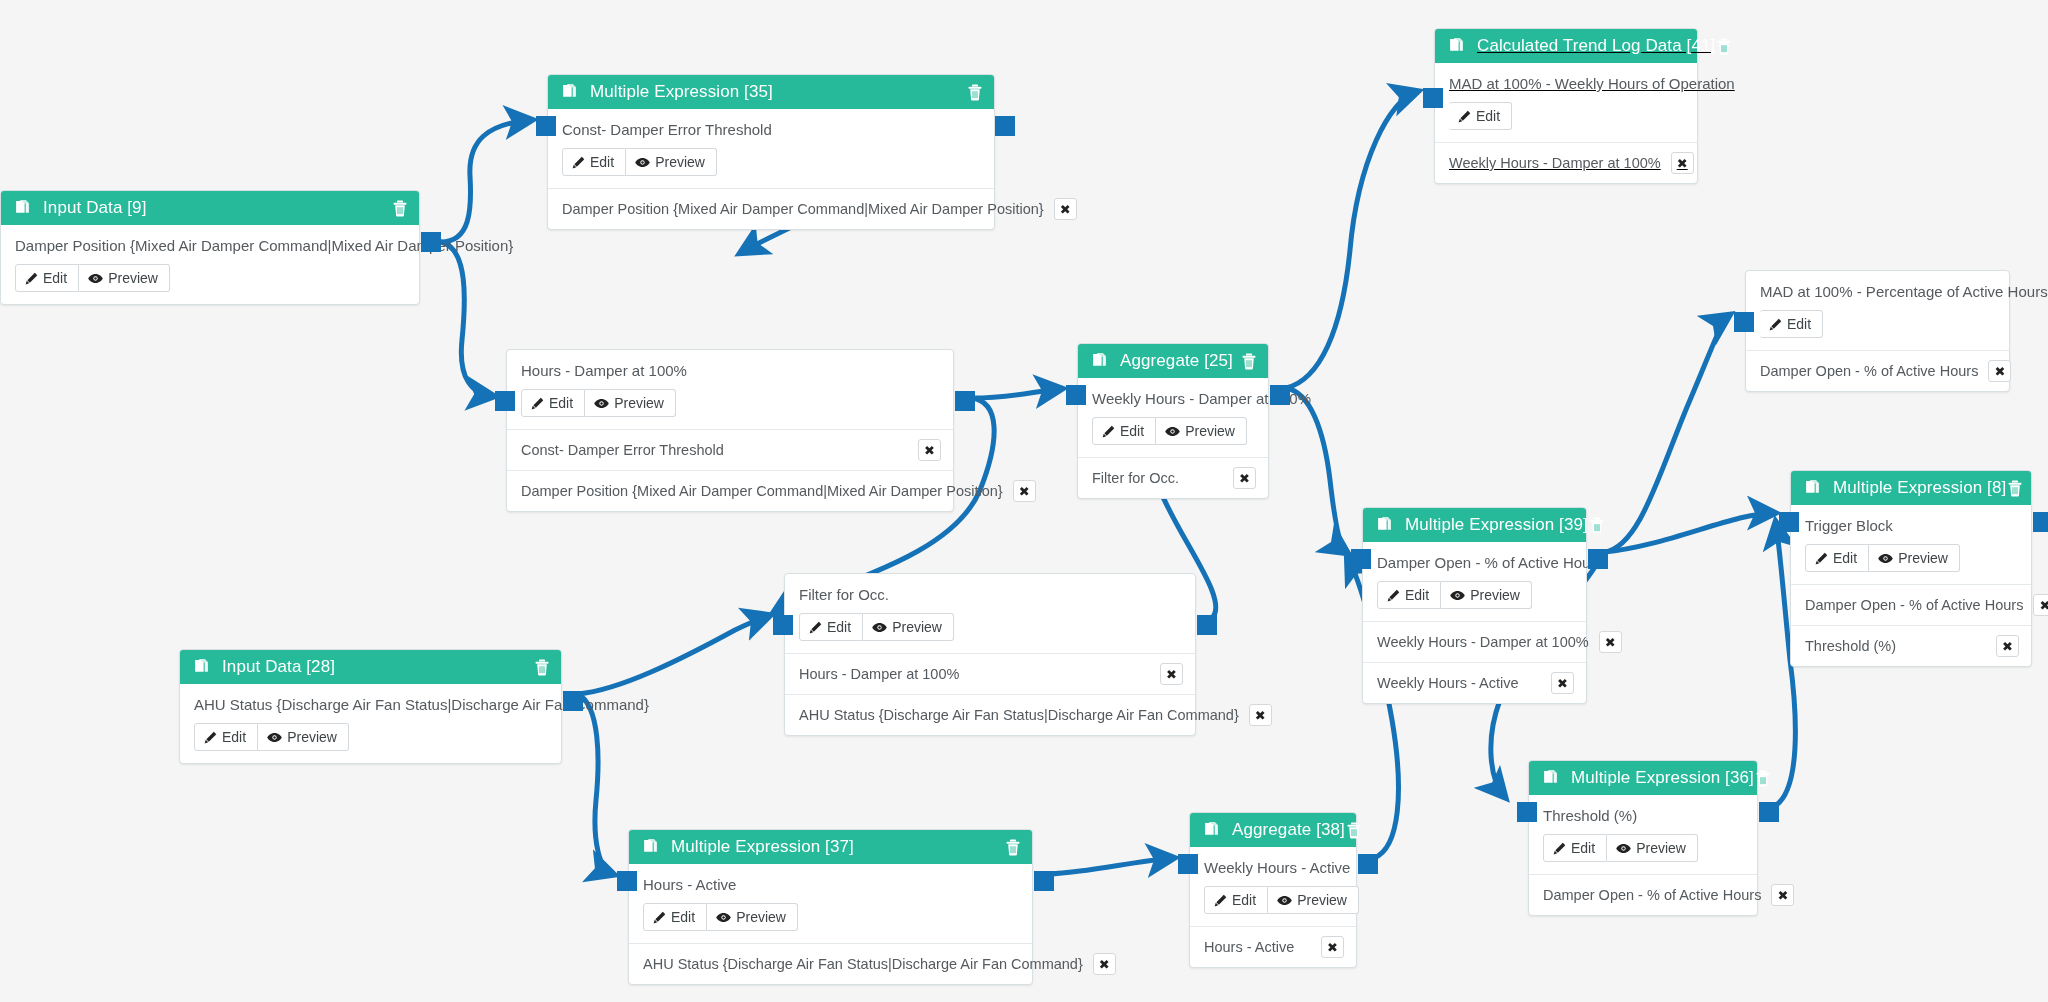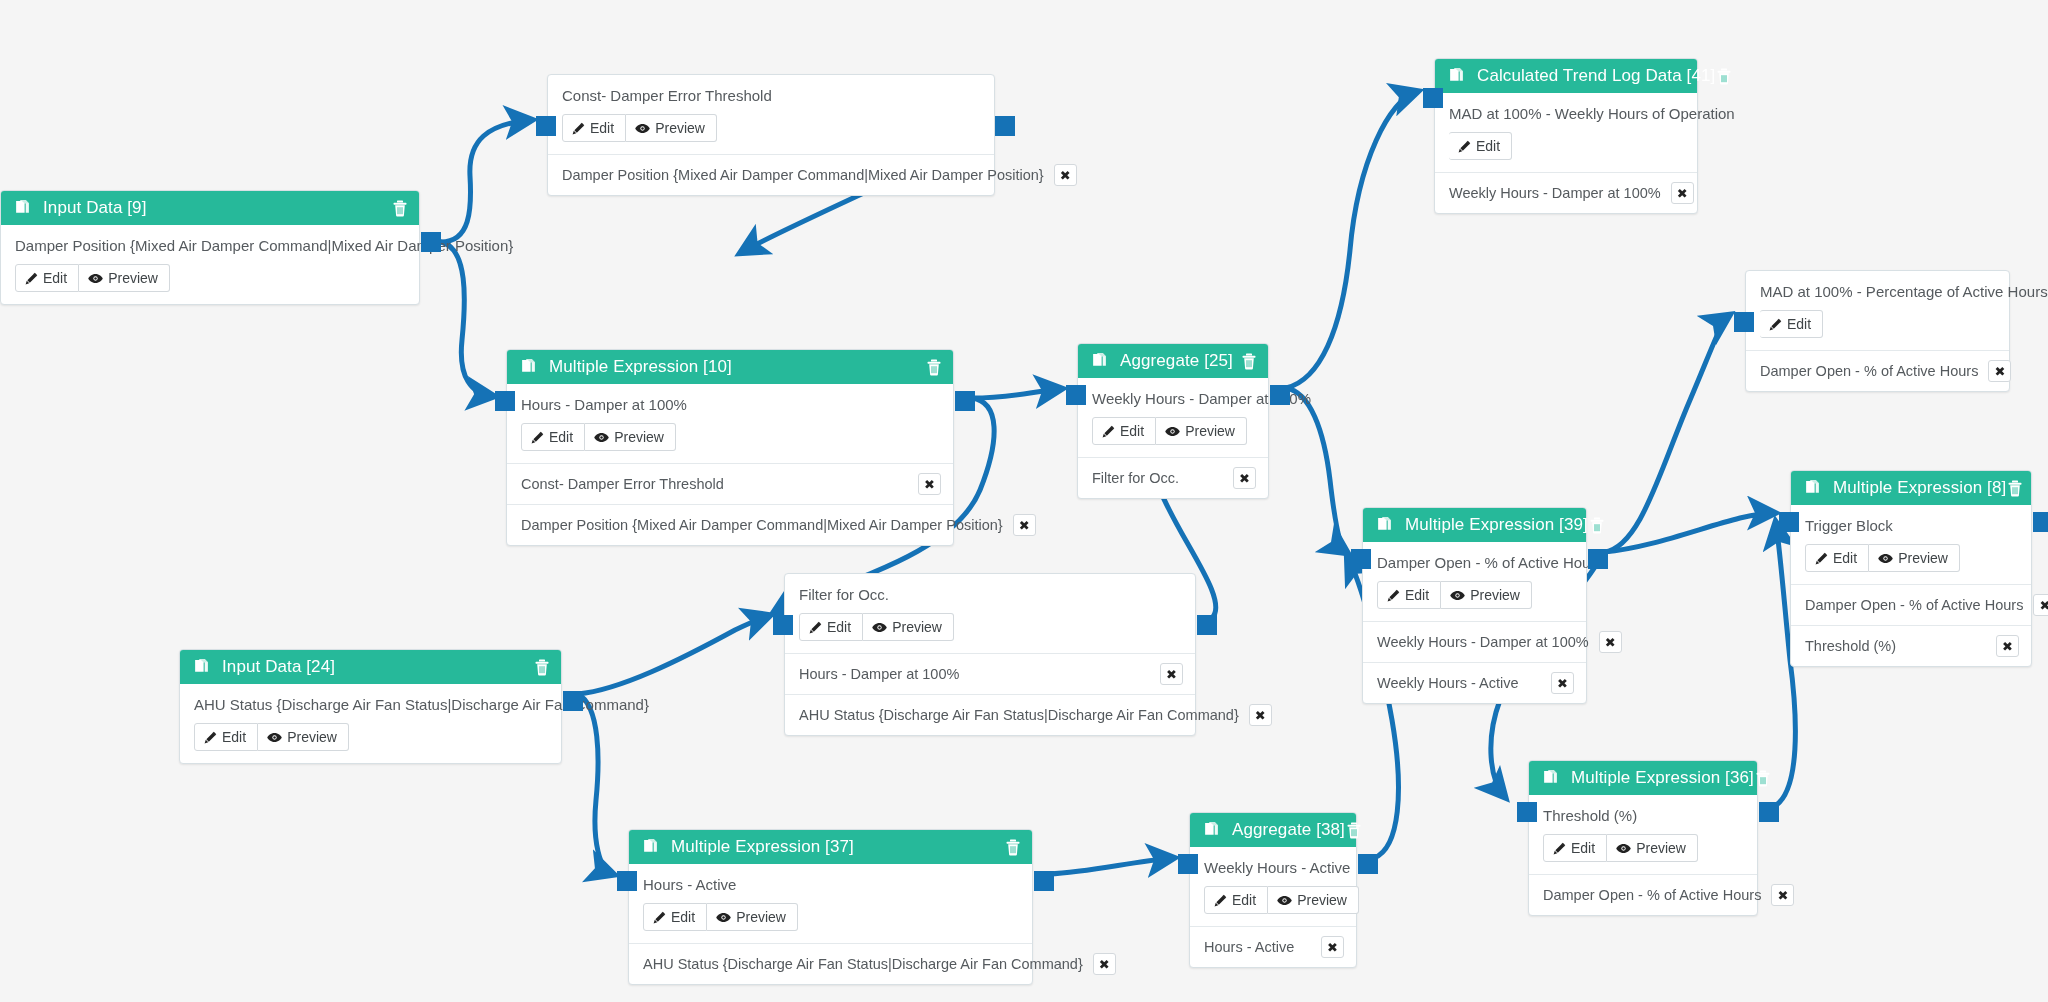--- a/index.html
+++ b/index.html
@@ -151,20 +151,38 @@
                 <path d="M9 0.6C4.6 0.6 1.3 3.6 0.3 6c1 2.4 4.3 5.4 8.7 5.4S16.7 8.4 17.7 6C16.7 3.6 13.4 0.6 9 0.6z" fill="#222"></path>
                 <circle cx="9" cy="6" r="2.6" fill="#ffffff"></circle>
                 <circle cx="9" cy="6" r="1.5" fill="#222"></circle>
               </svg>
             </span>
             <span>Preview</span>
           </button>
         </div></div>
     </div>
     <div class="node" style="left: 547px; top: 74px; width: 448px;">
+      <div class="node-header">
+        <span class="hdr-icon">
+          <svg width="17" height="17" viewBox="0 0 16 16" aria-hidden="true">
+            <path d="M2 1h6l2 2v9H2z" fill="#ffffff"></path>
+            <path d="M6 0h5l3 3v9h-3V3H6z" fill="#ffffff" opacity="0.92"></path>
+            <path d="M6 0h5l3 3h-4a1 1 0 0 1-1-1z" fill="#cdeee6"></path>
+          </svg>
+        </span>
+        <span class="node-title">Multiple Expression [35]</span>
+        <span class="trash">
+          <svg width="16" height="17" viewBox="0 0 16 17" aria-hidden="true">
+            <rect x="5" y="0.5" width="6" height="2" rx="0.6" fill="#ffffff"></rect>
+            <rect x="1.5" y="2.8" width="13" height="1.9" rx="0.7" fill="#ffffff"></rect>
+            <path d="M3.2 5.3h9.6l-0.9 10.2a1 1 0 0 1-1 0.9H5.1a1 1 0 0 1-1-0.9z" fill="#ffffff"></path>
+            <path d="M6 7.2v7M8 7.2v7M10 7.2v7" stroke="#26b99a" stroke-width="0.9"></path>
+          </svg>
+        </span>
+      </div>
       <div class="node-body"><div class="node-label">Const- Damper Error Threshold</div><div class="btn-group">
           <button class="btn">
             <span style="display: inline-flex;">
               <svg width="13" height="13" viewBox="0 0 16 16" aria-hidden="true">
                 <path d="M12.1 0.9l3 3-1.6 1.6-3-3z" fill="#222"></path>
                 <path d="M10.9 2.1l3 3-8 8-3-3z" fill="#222"></path>
                 <path d="M2.2 10.8l3 3L0.7 15.3z" fill="#222"></path>
               </svg>
             </span>
             <span>Edit</span>
@@ -179,38 +197,20 @@
             </span>
             <span>Preview</span>
           </button>
         </div></div>
       <div class="port-row">
         <span class="rlabel">Damper Position {Mixed Air Damper Command|Mixed Air Damper Position}</span>
         <button class="xbtn">✖</button>
       </div>
     </div>
     <div class="node" style="left: 506px; top: 349px; width: 448px;">
-      <div class="node-header">
-        <span class="hdr-icon">
-          <svg width="17" height="17" viewBox="0 0 16 16" aria-hidden="true">
-            <path d="M2 1h6l2 2v9H2z" fill="#ffffff"></path>
-            <path d="M6 0h5l3 3v9h-3V3H6z" fill="#ffffff" opacity="0.92"></path>
-            <path d="M6 0h5l3 3h-4a1 1 0 0 1-1-1z" fill="#cdeee6"></path>
-          </svg>
-        </span>
-        <span class="node-title">Multiple Expression [10]</span>
-        <span class="trash">
-          <svg width="16" height="17" viewBox="0 0 16 17" aria-hidden="true">
-            <rect x="5" y="0.5" width="6" height="2" rx="0.6" fill="#ffffff"></rect>
-            <rect x="1.5" y="2.8" width="13" height="1.9" rx="0.7" fill="#ffffff"></rect>
-            <path d="M3.2 5.3h9.6l-0.9 10.2a1 1 0 0 1-1 0.9H5.1a1 1 0 0 1-1-0.9z" fill="#ffffff"></path>
-            <path d="M6 7.2v7M8 7.2v7M10 7.2v7" stroke="#26b99a" stroke-width="0.9"></path>
-          </svg>
-        </span>
-      </div>
       <div class="node-body"><div class="node-label">Hours - Damper at 100%</div><div class="btn-group">
           <button class="btn">
             <span style="display: inline-flex;">
               <svg width="13" height="13" viewBox="0 0 16 16" aria-hidden="true">
                 <path d="M12.1 0.9l3 3-1.6 1.6-3-3z" fill="#222"></path>
                 <path d="M10.9 2.1l3 3-8 8-3-3z" fill="#222"></path>
                 <path d="M2.2 10.8l3 3L0.7 15.3z" fill="#222"></path>
               </svg>
             </span>
             <span>Edit</span>
@@ -269,21 +269,21 @@
     </div>
     <div class="node" style="left: 179px; top: 649px; width: 383px;">
       <div class="node-header">
         <span class="hdr-icon">
           <svg width="17" height="17" viewBox="0 0 16 16" aria-hidden="true">
             <path d="M2 1h6l2 2v9H2z" fill="#ffffff"></path>
             <path d="M6 0h5l3 3v9h-3V3H6z" fill="#ffffff" opacity="0.92"></path>
             <path d="M6 0h5l3 3h-4a1 1 0 0 1-1-1z" fill="#cdeee6"></path>
           </svg>
         </span>
-        <span class="node-title">Input Data [24]</span>
+        <span class="node-title">Input Data [28]</span>
         <span class="trash">
           <svg width="16" height="17" viewBox="0 0 16 17" aria-hidden="true">
             <rect x="5" y="0.5" width="6" height="2" rx="0.6" fill="#ffffff"></rect>
             <rect x="1.5" y="2.8" width="13" height="1.9" rx="0.7" fill="#ffffff"></rect>
             <path d="M3.2 5.3h9.6l-0.9 10.2a1 1 0 0 1-1 0.9H5.1a1 1 0 0 1-1-0.9z" fill="#ffffff"></path>
             <path d="M6 7.2v7M8 7.2v7M10 7.2v7" stroke="#26b99a" stroke-width="0.9"></path>
           </svg>
         </span>
       </div>
       <div class="node-body"><div class="node-label">AHU Status {Discharge Air Fan Status|Discharge Air Fan Command}</div><div class="btn-group">
@@ -490,21 +490,21 @@
         </div></div>
       <div class="port-row">
         <span class="rlabel">Weekly Hours - Damper at 100%</span>
         <button class="xbtn">✖</button>
       </div>
       <div class="port-row">
         <span class="rlabel">Weekly Hours - Active</span>
         <button class="xbtn">✖</button>
       </div>
     </div>
-    <div class="node" style="left: 1434px; top: 58px; width: 264px;">
+    <div class="node" style="left: 1434px; top: 28px; width: 264px; text-decoration: underline;">
       <div class="node-header">
         <span class="hdr-icon">
           <svg width="17" height="17" viewBox="0 0 16 16" aria-hidden="true">
             <path d="M2 1h6l2 2v9H2z" fill="#ffffff"></path>
             <path d="M6 0h5l3 3v9h-3V3H6z" fill="#ffffff" opacity="0.92"></path>
             <path d="M6 0h5l3 3h-4a1 1 0 0 1-1-1z" fill="#cdeee6"></path>
           </svg>
         </span>
         <span class="node-title">Calculated Trend Log Data [41]</span>
         <span class="trash">

